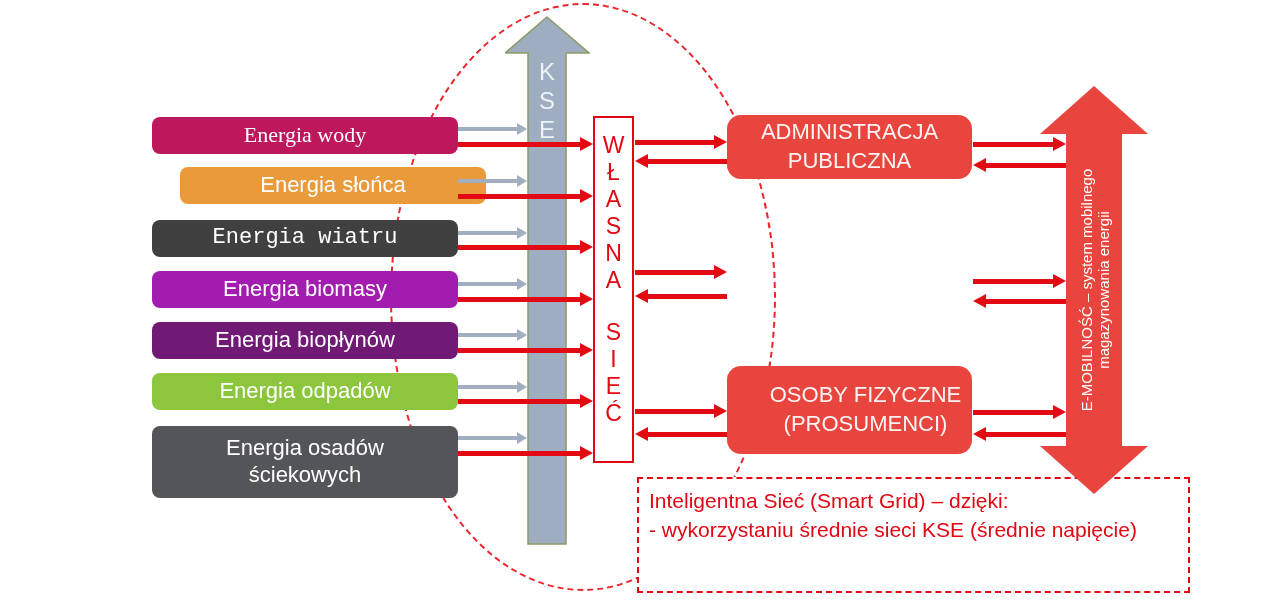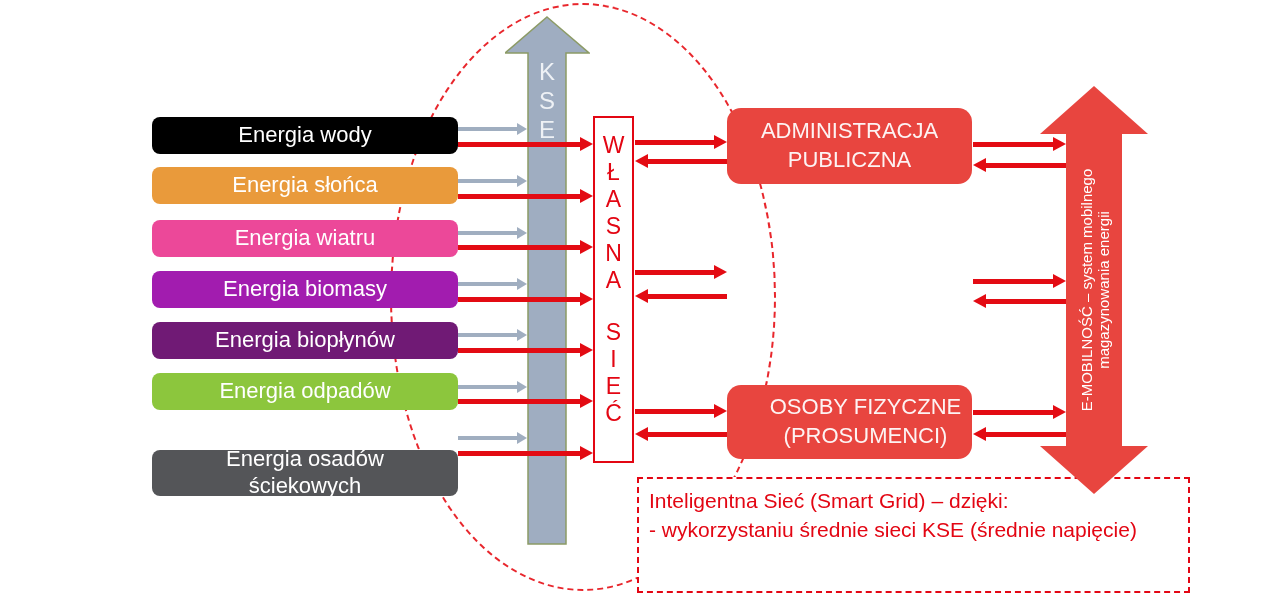--- a/index.html
+++ b/index.html
@@ -13,21 +13,21 @@
   
   .src{position:absolute;left:152px;width:306px;border-radius:8px;color:#fff;
        display:flex;align-items:center;justify-content:center;text-align:center;
        font-size:22px;line-height:1.22;z-index:2;white-space:pre-line;}
   .src.s1{top:117px;height:37px;}
   .src.s2{top:167px;height:37px;}
   .src.s3{top:220px;height:37px;}
   .src.s4{top:271px;height:37px;}
   .src.s5{top:322px;height:37px;}
   .src.s6{top:373px;height:37px;}
-  .src.s7{top:426px;height:46px;margin-top:24px;}
+  .src.s7{top:426px;height:72px;}
 
   
   .ag{position:absolute;left:458px;width:59px;height:4px;background:#a0aec0;z-index:3;}
   .ag::after{content:"";position:absolute;right:-10px;top:-4px;width:0;height:0;
              border:6px solid transparent;border-right:0;border-left:10px solid #a0aec0;}
 
   
   .ar{position:absolute;height:5px;background:#e30b13;z-index:5;}
   .ar.right::after{content:"";position:absolute;right:-13px;top:-5px;width:0;height:0;
                    border:7.5px solid transparent;border-right:0;border-left:13px solid #e30b13;}
@@ -44,44 +44,44 @@
   .own{position:absolute;left:593px;top:116px;width:41px;height:347px;background:#fff;
        border:2px solid #e30613;box-sizing:border-box;z-index:4;
        display:flex;flex-direction:column;align-items:center;padding-top:14px;}
   .own span{color:#e30613;font-size:23px;line-height:27px;height:27px;text-align:center;}
   .own span.gap{height:25px;}
 
   
   .node{position:absolute;left:727px;width:245px;background:#e8453f;border-radius:14px;
         color:#fdf3f3;display:flex;align-items:center;justify-content:center;text-align:center;
         font-size:22px;line-height:1.3;z-index:4;padding:0 8px;box-sizing:border-box;}
-  .node.n1{top:108px;height:76px;}
+  .node.n1{top:115px;height:64px;}
   .node.n2{top:253px;height:74px;}
-  .node.n3{top:385px;height:74px;padding-left:40px;}
+  .node.n3{top:366px;height:88px;padding-left:40px;}
 
   
   .emob-svg{position:absolute;left:1040px;top:84px;z-index:6;}
   .emob-text{position:absolute;left:1095px;top:290px;transform:translate(-50%,-50%) rotate(-90deg);
              z-index:7;color:#fff;font-size:15px;line-height:17px;text-align:center;white-space:nowrap;}
 
   
   .note{position:absolute;left:637px;top:477px;width:553px;height:116px;background:#fff;
         border:2px dashed #e30613;box-sizing:border-box;z-index:4;
         color:#e30613;font-size:21px;line-height:1.37;padding:8px 10px;}
 </style>
 </head>
 <body>
 
 <div class="stage">
 
   <div class="ellipse"></div>
 
-  <div class="src s1" style="background: #000000;">Energia wody</div>
-  <div class="src s2" style="background: rgb(233, 154, 59);">Energia słońca</div>
-  <div class="src s3" style="background: #ec4899;">Energia wiatru</div>
+  <div class="src s1" style="background: #be185d; font-family: Liberation Serif, serif;">Energia wody</div>
+  <div class="src s2" style="background: rgb(233, 154, 59); margin-left: 28px;">Energia słońca</div>
+  <div class="src s3" style="background: #404040; font-family: Liberation Mono, monospace;">Energia wiatru</div>
   <div class="src s4" style="background: #a21caf;">Energia biomasy</div>
   <div class="src s5" style="background: #701a75;">Energia biopłynów</div>
   <div class="src s6" style="background: rgb(140, 198, 61);">Energia odpadów</div>
   <div class="src s7" style="background: rgb(84, 85, 88);">Energia osadów
 ściekowych</div>
 
   <div class="ag" style="top:127px"></div>
   <div class="ag" style="top:179px"></div>
   <div class="ag" style="top:231px"></div>
   <div class="ag" style="top:282px"></div>

